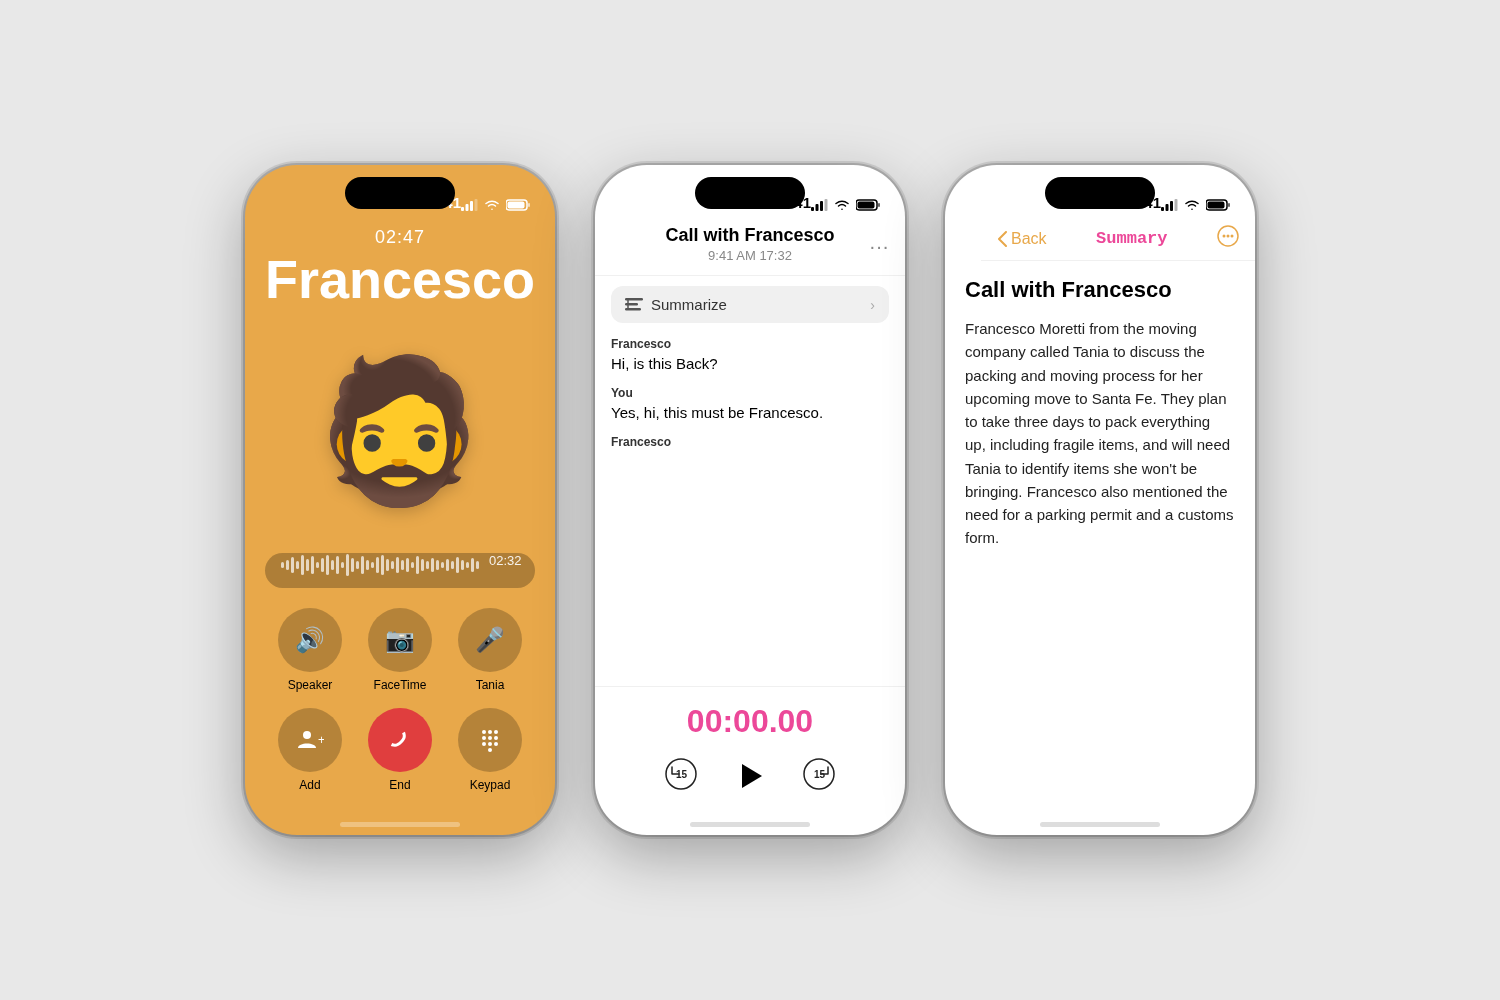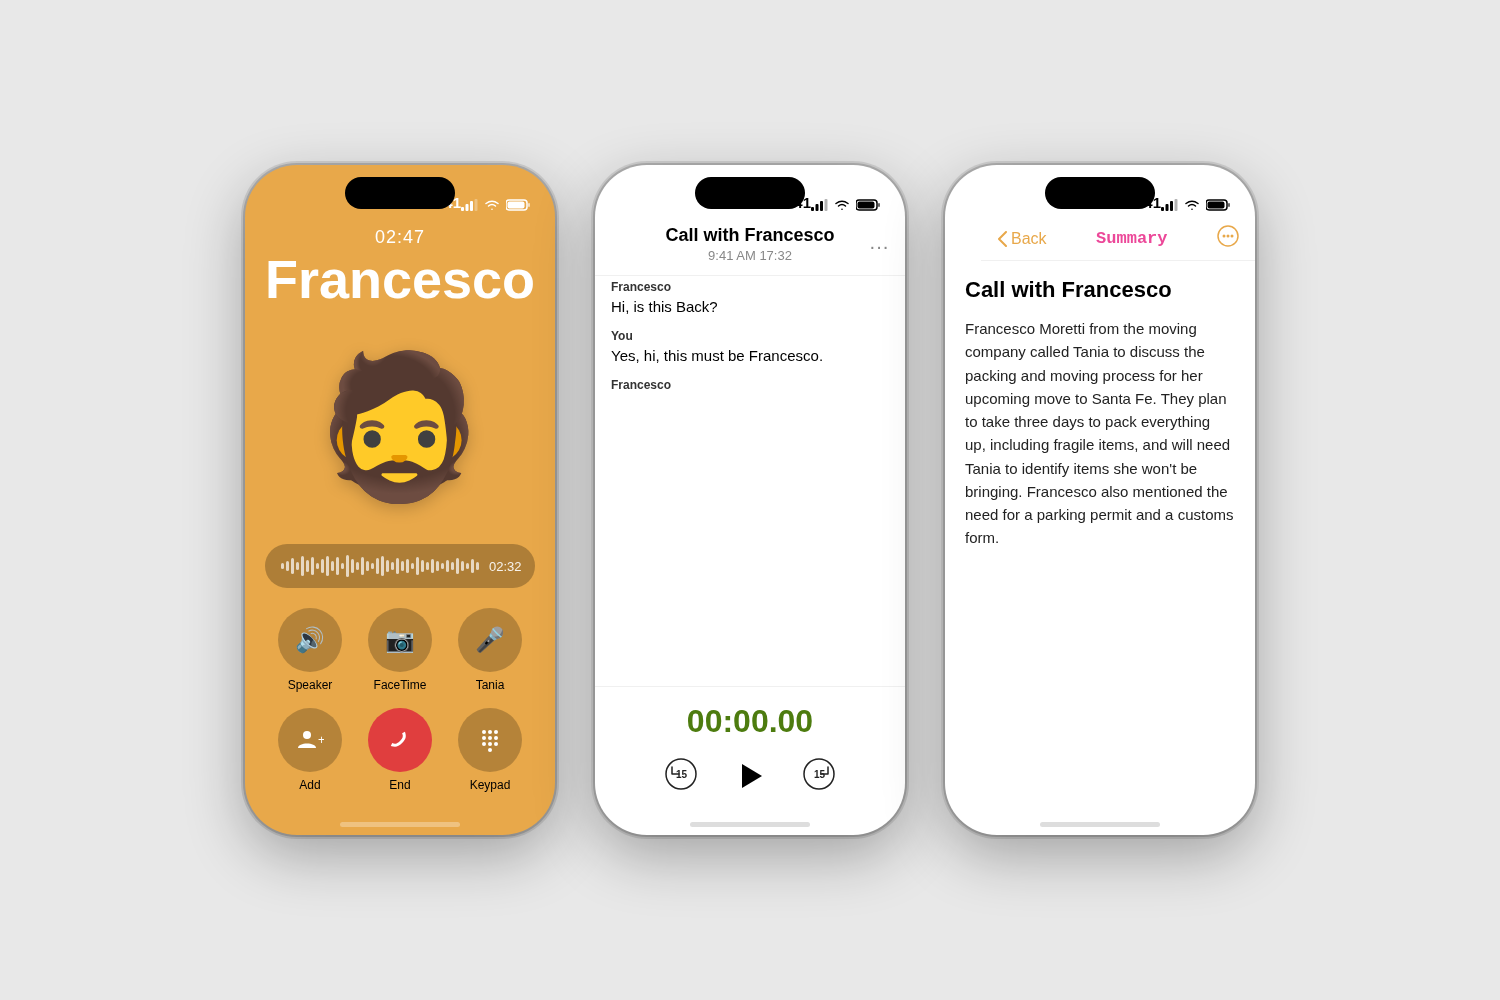--- a/index.html
+++ b/index.html
@@ -125,23 +125,23 @@
     .avatar-emoji {
       font-size: 140px;
       line-height: 1;
       filter: drop-shadow(0 4px 8px rgba(0,0,0,0.2));
     }
 
     .waveform-bar {
       width: 100%;
       background: rgba(0,0,0,0.25);
       border-radius: 28px;
-      height: 44px;
-      display: flex;
-      align-items: center;
+      height: 35px;
+      display: flex;
+      align-items: flex-start;
       padding: 0 16px;
       gap: 10px;
       margin-bottom: 20px;
     }
 
     .waveform-visual {
       flex: 1;
       display: flex;
       align-items: center;
       gap: 2px;
@@ -317,21 +317,21 @@
       border-top: 1px solid #f0f0f0;
       padding: 16px 20px 8px;
       display: flex;
       flex-direction: column;
       align-items: center;
     }
 
     .playback-timer {
       font-size: 32px;
       font-weight: 700;
-      color: #4d7c0f;
+      color: #ec4899;
       font-variant-numeric: tabular-nums;
       margin-bottom: 14px;
     }
 
     .playback-controls {
       display: flex;
       align-items: center;
       gap: 30px;
       margin-bottom: 16px;
     }
@@ -592,20 +592,32 @@
     </div>
   </div>
 
   <div class="transcript-screen">
     <div class="transcript-header">
       <div class="transcript-title">Call with Francesco</div>
       <div class="transcript-subtitle">9:41 AM  17:32</div>
       <div class="more-btn">···</div>
     </div>
 
+    <div class="summarize-btn">
+      <div class="summarize-left">
+        <svg width="18" height="14" viewBox="0 0 18 14" fill="none">
+          <rect x="0" y="0" width="18" height="2.5" rx="1.2" fill="#555"></rect>
+          <rect x="0" y="5" width="13" height="2.5" rx="1.2" fill="#555"></rect>
+          <rect x="0" y="10" width="16" height="2.5" rx="1.2" fill="#555"></rect>
+          <line x1="3" y1="0" x2="3" y2="12" stroke="#555" stroke-width="1.5"></line>
+        </svg>
+        <span>Summarize</span>
+      </div>
+      <span style="color:#aaa; font-size:14px;">›</span>
+    </div>
 
     <div class="transcript-messages">
       <div class="msg-group">
         <div class="msg-sender">Francesco</div>
         <div class="msg-text msg-text-large">Hi, is this Back?</div>
       </div>
       <div class="msg-group">
         <div class="msg-sender">You</div>
         <div class="msg-text msg-text-large">Yes, hi, this must be Francesco.</div>
       </div>

